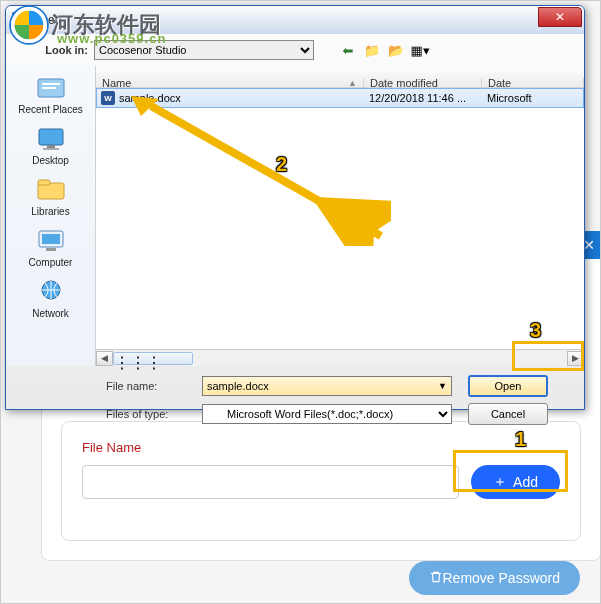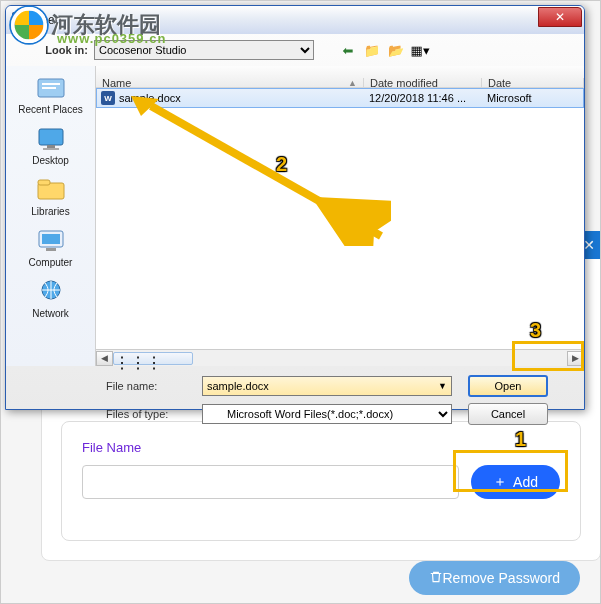--- a/index.html
+++ b/index.html
@@ -2,21 +2,21 @@
 <html><head>
 <meta charset="utf-8">
 <style>
 * { box-sizing: border-box; margin: 0; padding: 0; font-family: "Segoe UI", Tahoma, sans-serif; }
 body { width: 601px; height: 604px; background: #f5f5f5; position: relative; overflow: hidden; border: 1px solid #ccc; }
 
 
 .app-bg { position: absolute; left: 40px; top: 240px; width: 560px; height: 320px; background: #fff; border-radius: 8px; border: 1px solid #e0e0e0; }
 .close-tab { position: absolute; right: 0; top: 230px; width: 22px; height: 28px; background: #1976d2; color: #fff; display: flex; align-items: center; justify-content: center; font-size: 14px; cursor: pointer; }
 .inner-panel { position: absolute; left: 60px; top: 420px; width: 520px; height: 120px; background: #fff; border: 1px solid #ddd; border-radius: 8px; padding: 18px 20px; }
-.inner-panel .lbl { font-size: 13px; color: #6d28d9; margin-bottom: 10px; }
+.inner-panel .lbl { font-size: 13px; color: #b91c1c; margin-bottom: 10px; }
 .inner-panel .row { display: flex; gap: 12px; align-items: center; }
 .inner-panel input { flex: 1; height: 34px; border: 1px solid #ccc; border-radius: 4px; padding: 0 8px; font-size: 13px; }
 .add-btn { background: #1e66ff; color: #fff; border: none; border-radius: 18px; height: 34px; padding: 0 22px; font-size: 14px; display: flex; align-items: center; gap: 6px; cursor: pointer; }
 .remove-btn-wrap { position: absolute; left: 0; top: 560px; width: 601px; text-align: right; padding-right: 22px; }
 .remove-btn { background: #6cace4; color: #fff; border: none; border-radius: 18px; height: 34px; padding: 0 20px; font-size: 14px; display: inline-flex; align-items: center; gap: 0; cursor: pointer; }
 
 
 .dialog { position: absolute; left: 4px; top: 4px; width: 580px; height: 405px; background: linear-gradient(#fdfdfd,#eaeaea); border: 1px solid #2a5db0; border-radius: 6px 6px 0 0; box-shadow: 2px 2px 8px rgba(0,0,0,.4); }
 .titlebar { height: 28px; background: linear-gradient(#fefefe,#e6ecf5 45%,#cfdaf0); border-radius: 6px 6px 0 0; display: flex; align-items: center; padding: 0 2px 0 6px; position: relative; }
 .titlebar .ticon { width: 16px; height: 16px; background: #2b579a; border-radius: 2px; margin-right: 4px; display: flex; align-items: center; justify-content: center; color:#fff; font-size:9px; font-weight:bold;}

